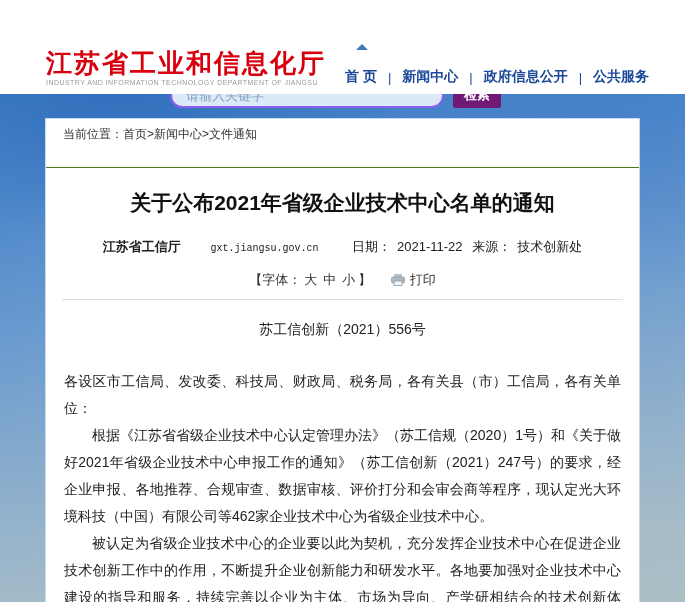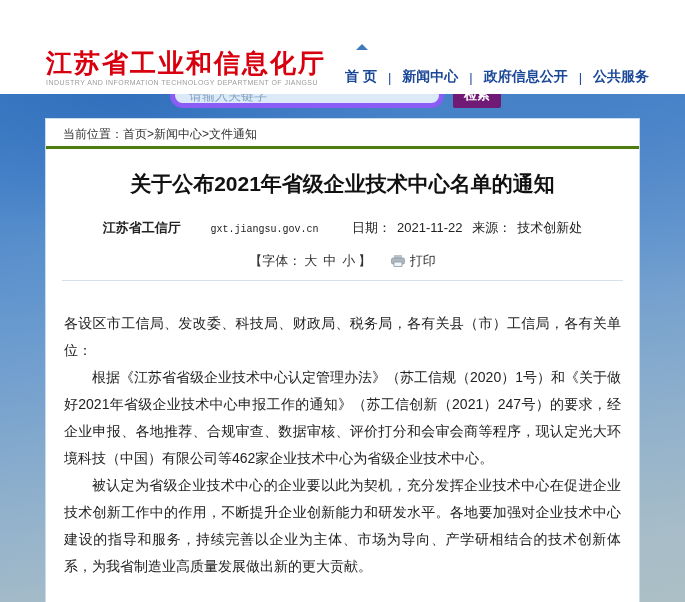--- a/index.html
+++ b/index.html
@@ -30,33 +30,33 @@
       radial-gradient(ellipse 500px 260px at 85% 12%, rgba(60,118,195,0.35), rgba(60,118,195,0) 70%),
       linear-gradient(172deg, #3c7cc6 0%, #4c87ca 22%, #6b9bcf 45%, #8fb0cc 70%, #a6bcc8 88%, #abbfc5 100%);
     z-index:1; }
 
   .nav-row2 { position:absolute; left:337px; top:57px; display:flex; align-items:center; z-index:2; white-space:nowrap; }
   .nav-sep2 { color:#2b5ea8; font-size:13px; margin-right:12px; }
   .nav-row2 .nav-item { color:#4d7c0f; font-size:14px; font-weight:bold; cursor:pointer; }
 
   
   .search-wrap { position:absolute; left:170px; top:82px; display:flex; align-items:center; z-index:2; }
-  .search-input { width:274px; height:25px; border-radius:13px; border:5px solid #8b5cf6;
+  .search-input { width:274px; height:25px; border-radius:13px; border:2px solid #8b5cf6;
     background:#dcE9f6; background:#dce9f6; padding:0 14px; font-size:13px; color:#333;
     font-family:"Liberation Sans", sans-serif; outline:none; }
   .search-input::placeholder { color:#83a3c6; }
   .search-btn { margin-left:9px; width:48px; height:26px; background:#701a75; color:#fff;
     border:none; border-radius:2px; font-size:13px; font-weight:bold; cursor:pointer;
     font-family:"Liberation Sans", sans-serif; }
 
   
   .card { position:absolute; left:45px; top:118px; width:595px; height:484px; background:#ffffff;
     border:1px solid #c8dcee; border-bottom:none; z-index:2; }
 
-  .breadcrumb-bar { padding:7px 17px 3px; font-size:12px; color:#333; border-bottom:3px solid #4d7c0f; cursor:pointer; }
+  .breadcrumb-bar { padding:7px 17px 24px; font-size:12px; color:#333; border-bottom:1px solid #4d7c0f; cursor:pointer; }
 
   .article-title { text-align:center; font-size:21px; font-weight:bold; color:#111; margin-top:21px; padding:0 4px; }
 
   .meta-line { text-align:center; margin-top:21px; font-size:13px; color:#222; white-space:nowrap; }
   .meta-line .publisher { font-weight:bold; margin-right:26px; }
   .meta-line .site { font-family:"Liberation Mono", monospace; font-size:10px; margin-right:30px; }
   .meta-line .meta-piece { margin-right:6px; }
 
   .font-line { text-align:center; margin-top:15px; font-size:13px; color:#333; }
   .font-size-opt { cursor:pointer; margin:0 3px; }
@@ -124,20 +124,21 @@
           <rect x="3" y="0" width="8" height="3" fill="#b9c2c9"></rect>
           <rect x="0.5" y="3" width="13" height="6" rx="1.5" fill="#aeb8c0" stroke="#8d99a3" stroke-width="0.8"></rect>
           <rect x="3" y="7" width="8" height="4.5" fill="#f2f5f7" stroke="#8d99a3" stroke-width="0.8"></rect>
         </svg>
       </span><span>打印</span>
     </span>
   </div>
 
   <div class="meta-divider"></div>
 
+  <div class="doc-number">苏工信创新（2021）556号</div>
 
   <div class="body-text">
     <p>各设区市工信局、发改委、科技局、财政局、税务局，各有关县（市）工信局，各有关单位：</p>
     <p class="indent">根据《江苏省省级企业技术中心认定管理办法》（苏工信规（2020）1号）和《关于做好2021年省级企业技术中心申报工作的通知》（苏工信创新（2021）247号）的要求，经企业申报、各地推荐、合规审查、数据审核、评价打分和会审会商等程序，现认定光大环境科技（中国）有限公司等462家企业技术中心为省级企业技术中心。</p>
     <p class="indent">被认定为省级企业技术中心的企业要以此为契机，充分发挥企业技术中心在促进企业技术创新工作中的作用，不断提升企业创新能力和研发水平。各地要加强对企业技术中心建设的指导和服务，持续完善以企业为主体、市场为导向、产学研相结合的技术创新体系，为我省制造业高质量发展做出新的更大贡献。</p>
 
   </div>
 </div>
 
 </body></html>

